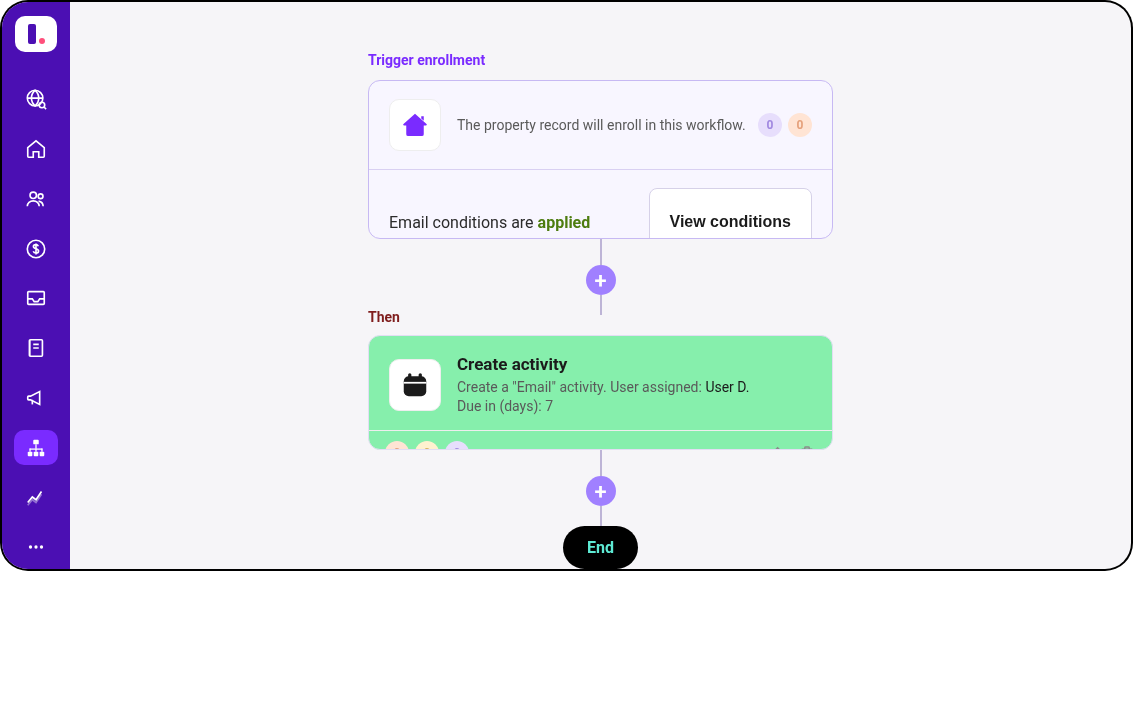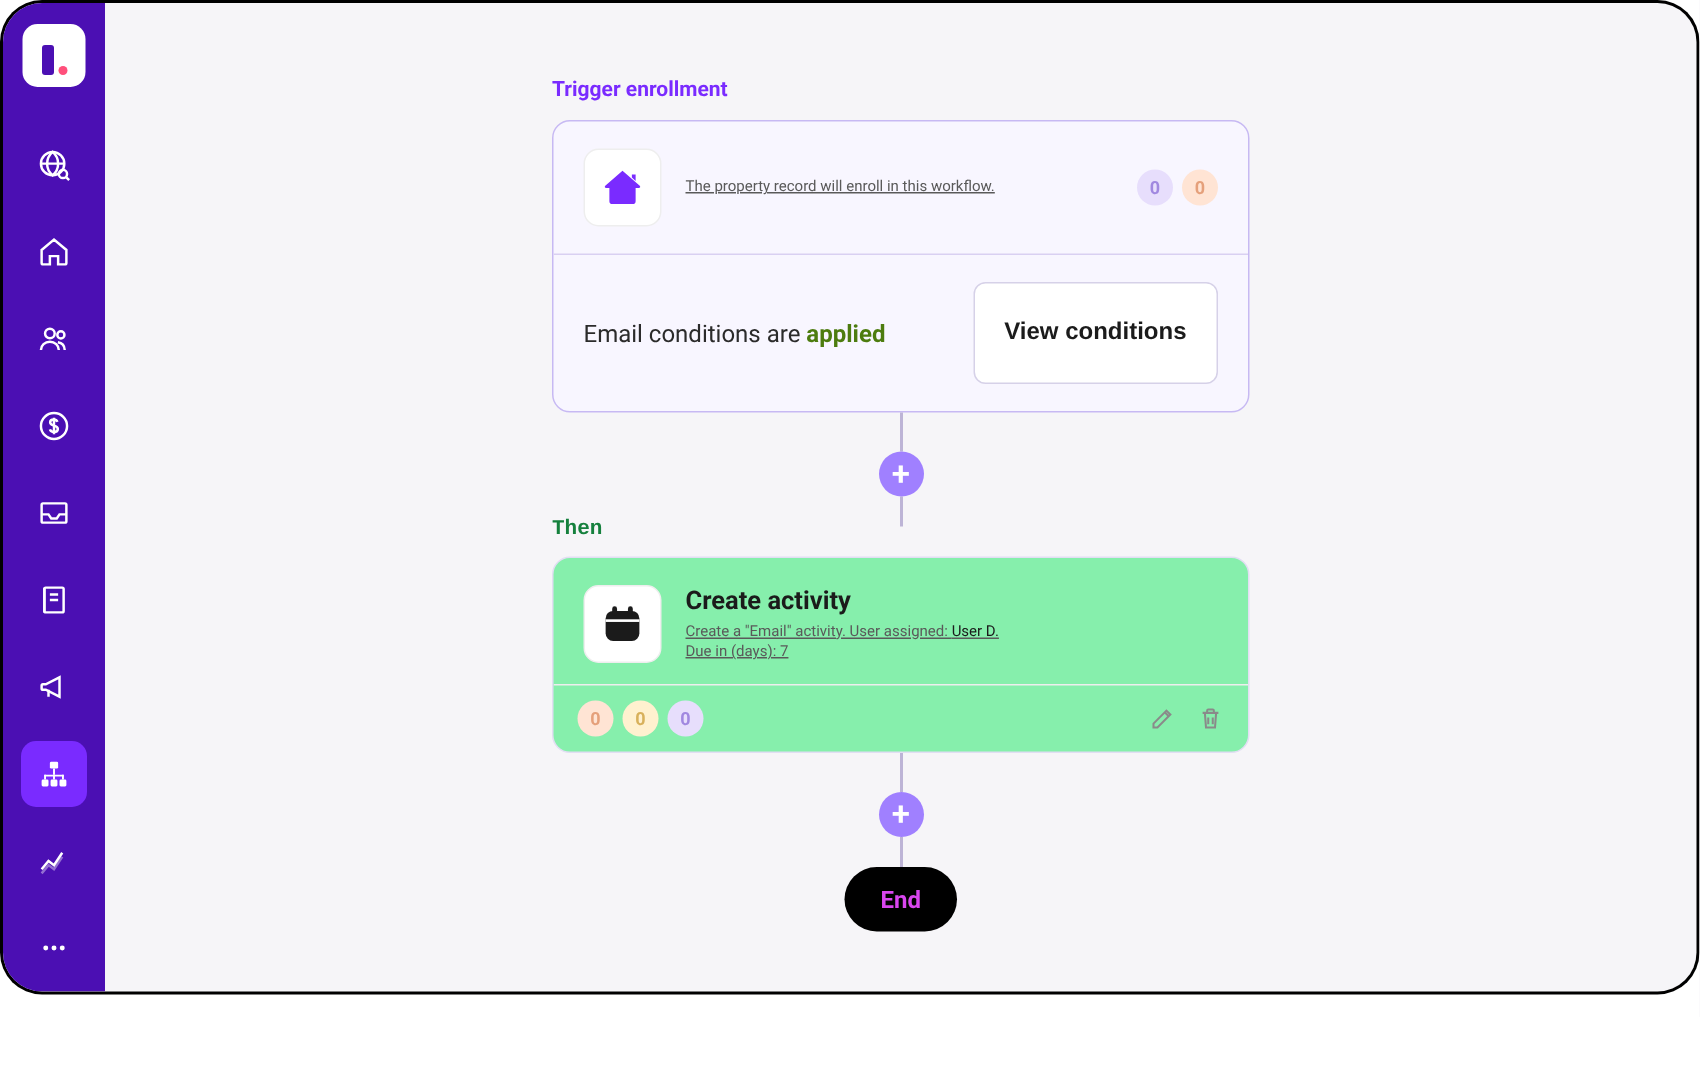--- a/index.html
+++ b/index.html
@@ -6,21 +6,21 @@
   body {
     font-family: -apple-system, BlinkMacSystemFont, "Segoe UI", Roboto, Helvetica, Arial, sans-serif;
     background: #fff;
     width: 1133px;
     height: 715px;
     overflow: hidden;
   }
   .frame {
     position: relative;
     width: 1129px;
-    height: 659px;
+    height: 567px;
     margin: 2px;
     background: #f6f5f8;
     border-radius: 26px;
     overflow: hidden;
     box-shadow: 0 0 0 2px #000;
   }
   .sidebar {
     position: absolute;
     left: 0; top: 0; bottom: 0;
     width: 68px;
@@ -70,21 +70,21 @@
     flex-direction: column;
     align-items: center;
   }
   .section-label {
     align-self: flex-start;
     font-size: 14px;
     font-weight: 700;
     color: #7a2bff;
     margin-bottom: 12px;
   }
-  .section-label.dark { color: #15803d; font-family: Liberation Mono, monospace; }
+  .section-label.dark { color: #7f1d1d; }
 
   .card {
     width: 465px;
     background: #86efac;
     border: 1px solid #e2def3;
     border-radius: 12px;
     overflow: hidden;
   }
   .card.trigger { background: #f8f6ff; border-color: #c7b9f3; }
   .card-row {
@@ -102,21 +102,21 @@
     display: flex;
     align-items: center;
     justify-content: center;
     flex-shrink: 0;
     margin-right: 16px;
   }
   .icon-box svg { width: 30px; height: 30px; }
   .icon-box.dark svg { fill: #1b1b1b; }
   .row-body { flex: 1; }
   .title { font-size: 18px; font-weight: 700; color: #1b1b1b; margin-bottom: 4px; }
-  .subtitle { font-size: 10px; color: #5a5a5a; line-height: 1.35; text-decoration: underline; }
+  .subtitle { font-size: 14px; color: #5a5a5a; line-height: 1.35; }
   .badges { display: flex; gap: 6px; }
   .badge {
     width: 24px; height: 24px;
     border-radius: 50%;
     display: flex; align-items: center; justify-content: center;
     font-size: 12px; font-weight: 700;
   }
   .badge.purple { background: #e7defc; color: #a188e0; }
   .badge.orange { background: #ffe4d4; color: #e5a07b; }
   .badge.yellow { background: #fff1cf; color: #d8b15b; }
@@ -175,21 +175,21 @@
     border-top: 1px solid #eee;
     padding: 10px 16px;
     display: flex;
     align-items: center;
   }
   .footer-icons { margin-left: auto; display: flex; gap: 14px; }
   .footer-icons svg { width: 18px; height: 18px; stroke: #8a8a8a; fill: none; stroke-width: 1.8; cursor: pointer; }
 
   .end {
     background: #000;
-    color: #d946ef;
+    color: #5eead4;
     font-weight: 700;
     font-size: 16px;
     padding: 12px 24px;
     border-radius: 999px;
   }
 </style>
 </head>
 <body>
 
 <div class="frame">

